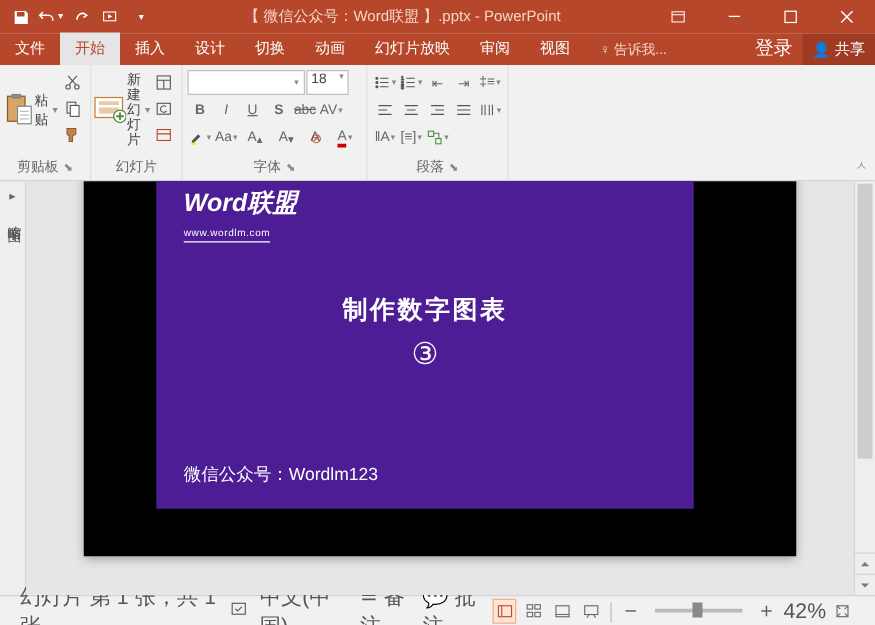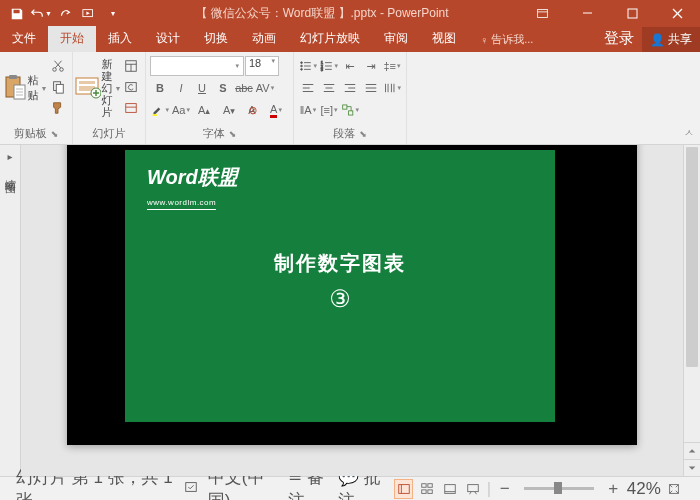--- a/index.html
+++ b/index.html
@@ -29,21 +29,21 @@
 .font-name{width:94px;height:20px;border:1px solid #c0c0c0;background:#fff;font-size:11px;padding:0 4px;display:flex;align-items:center;justify-content:space-between;color:#999}
 .font-size{width:34px;height:20px;border:1px solid #c0c0c0;background:#fff;font-size:11px;padding:0 3px;display:flex;align-items:flex-start;justify-content:space-between;color:#444}
 .collapse-btn{position:absolute;right:4px;bottom:2px;font-size:10px;color:#888;cursor:pointer;padding:2px}
 .workspace{flex:1;display:flex;background:#e6e6e6;overflow:hidden}
 .thumb-panel{width:21px;background:#eee;border-right:1px solid #d4d4d4;display:flex;flex-direction:column;align-items:center;padding-top:6px;gap:8px}
 .thumb-chev{font-size:10px;color:#666;cursor:pointer}
 .thumb-label{writing-mode:vertical-rl;font-size:11px;color:#555;letter-spacing:2px}
 .slide-area{flex:1;position:relative;background:#e6e6e6;display:flex;align-items:flex-start;justify-content:center;padding:0}
 .slide-wrap{margin-top:-10px;position:relative}
 .slide{width:570px;height:310px;background:#000;position:relative;box-shadow:0 2px 8px rgba(0,0,0,0.3)}
-.slide-inner{position:absolute;left:58px;top:15px;width:430px;height:272px;background:#15803d;color:#fff;padding:14px 22px}
+.slide-inner{position:absolute;left:58px;top:0;width:430px;height:272px;background:#4c1d95;color:#fff;padding:14px 22px}
 .brand{font-weight:bold;font-size:20px;font-style:italic}
 .brand-url{font-size:8px;letter-spacing:0.5px;margin-top:-2px;border-bottom:1px solid #fff;display:inline-block;padding-bottom:2px}
 .slide-title{text-align:center;font-size:20px;font-weight:bold;margin-top:40px;letter-spacing:2px}
 .slide-num{text-align:center;font-size:24px;margin-top:8px}
 .slide-footer{position:absolute;bottom:18px;left:22px;font-size:14px}
 .vscroll{width:17px;background:#eee;border-left:1px solid #d4d4d4;position:relative}
 .vscroll-thumb{position:absolute;left:2px;right:2px;top:2px;height:220px;background:#cdcdcd;border-radius:1px}
 .vscroll-btns{position:absolute;bottom:0;left:0;right:0;display:flex;flex-direction:column}
 .vscroll-b{height:17px;display:flex;align-items:center;justify-content:center;font-size:9px;color:#777;border-top:1px solid #d4d4d4;cursor:pointer}
 .status{height:24px;background:#f1f1f1;border-top:1px solid #d4d4d4;display:flex;align-items:center;font-size:17px;color:#555;padding:0 16px;gap:10px}
@@ -381,20 +381,21 @@
     <div class="thumb-label">缩略图</div>
   </div>
   <div class="slide-area">
     <div class="slide-wrap">
       <div class="slide">
         <div class="slide-inner">
           <div class="brand">Word联盟</div>
           <div class="brand-url">www.wordlm.com</div>
           <div class="slide-title">制作数字图表</div>
           <div class="slide-num">③</div>
+          <div class="slide-footer">微信公众号：Wordlm123</div>
         </div>
       </div>
     </div>
   </div>
   <div class="vscroll">
     <div class="vscroll-thumb"></div>
     <div class="vscroll-btns">
       <div class="vscroll-b">⏶</div>
       <div class="vscroll-b">⏷</div>
     </div>

